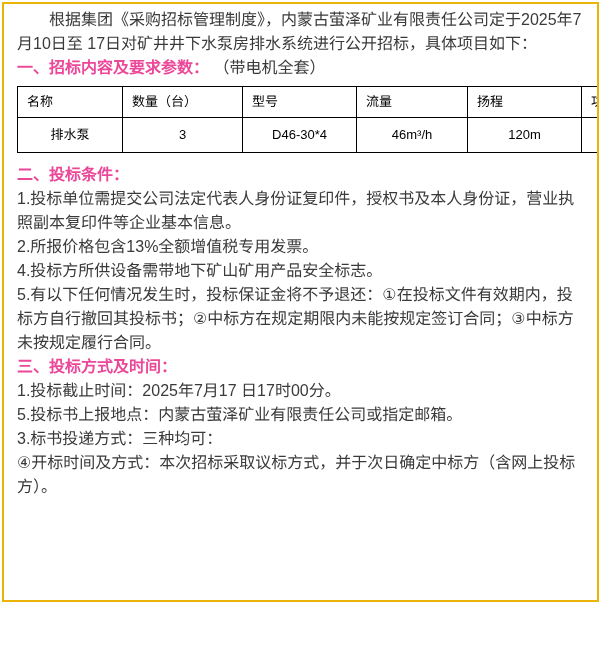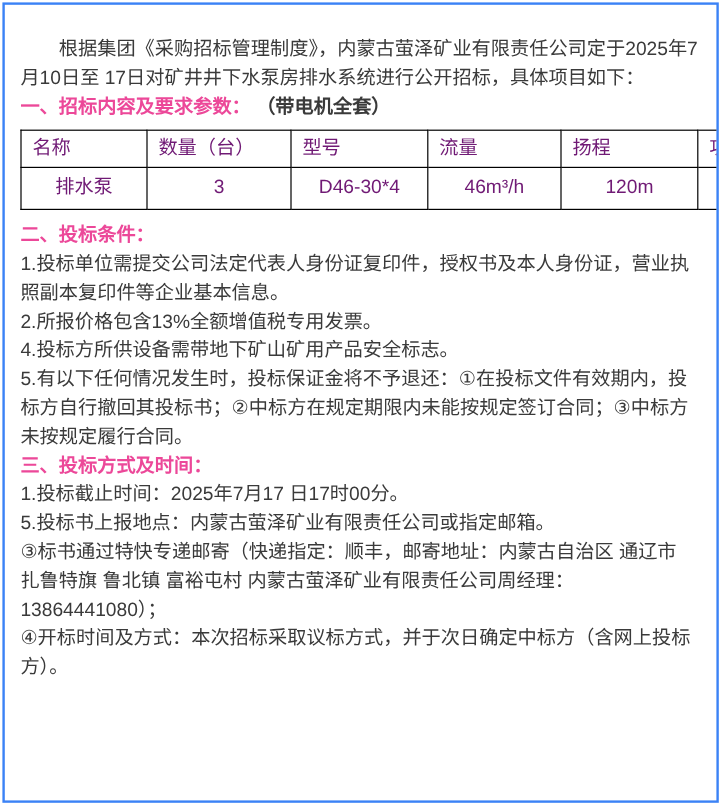--- a/index.html
+++ b/index.html
@@ -8,49 +8,49 @@
     background: #ffffff;
   }
   body {
     width: 601px;
     height: 671px;
     font-family: "Liberation Sans", "DejaVu Sans", sans-serif;
   }
   .page {
     box-sizing: border-box;
     width: 597px;
-    height: 667px;
+    height: 600px;
     margin: 2px;
-    border: 2px solid #3b82f6;
-    padding: 26px 13px 6px 13px;
+    border: 2px solid #eab308;
+    padding: 4px 13px 6px 13px;
     overflow: hidden;
     background: #ffffff;
     font-size: 16px;
     line-height: 24px;
     color: #3a3a3a;
   }
   p { margin: 0; padding: 0; }
   .intro { text-indent: 2em; }
   .heading-line { white-space: nowrap; }
   .bold { font-weight: bold; color: #ec4899; }
-  .note { font-weight: bold; color: #3a3a3a; }
+  .note { font-weight: normal; color: #3a3a3a; }
 
   table.spec {
     border-collapse: collapse;
     table-layout: fixed;
     margin: 6px 0 10px 0;
     width: 567px;
   }
   table.spec th, table.spec td {
     border: 1px solid #000000;
     font-weight: normal;
     text-align: left;
     padding: 2px 9px;
-    font-size: 16px;
-    color: #701a75;
+    font-size: 13px;
+    color: #000000;
     overflow: hidden;
     white-space: nowrap;
   }
   table.spec thead th { height: 26px; }
   table.spec tbody td { height: 30px; text-align: center; }
   .c1 { width: 86px; }
   .c2 { width: 101px; }
   .c3 { width: 95px; }
   .c4 { width: 92px; }
   .c5 { width: 95px; }
@@ -90,16 +90,16 @@
 
   <p class="bold">二、投标条件：</p>
   <p>1.投标单位需提交公司法定代表人身份证复印件，授权书及本人身份证，营业执照副本复印件等企业基本信息。</p>
   <p>2.所报价格包含13%全额增值税专用发票。</p>
   <p>4.投标方所供设备需带地下矿山矿用产品安全标志。</p>
   <p>5.有以下任何情况发生时，投标保证金将不予退还：①在投标文件有效期内，投标方自行撤回其投标书；②中标方在规定期限内未能按规定签订合同；③中标方未按规定履行合同。</p>
 
   <p class="bold">三、投标方式及时间：</p>
   <p>1.投标截止时间：2025年7月17 日17时00分。</p>
   <p>5.投标书上报地点：内蒙古萤泽矿业有限责任公司或指定邮箱。</p>
-  <p>③标书通过特快专递邮寄（快递指定：顺丰，邮寄地址：内蒙古自治区 通辽市 扎鲁特旗 鲁北镇 富裕屯村 内蒙古萤泽矿业有限责任公司周经理：13864441080）；</p>
+  <p>3.标书投递方式：三种均可：</p>
   <p>④开标时间及方式：本次招标采取议标方式，并于次日确定中标方（含网上投标方）。</p>
 
 </div>
 
 </body></html>

